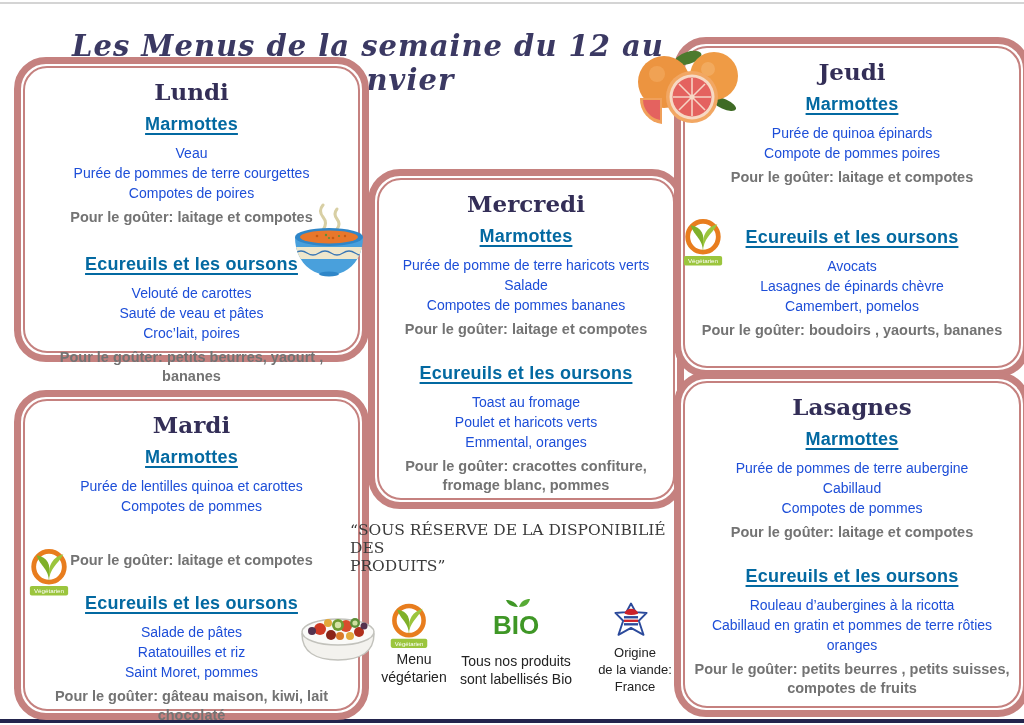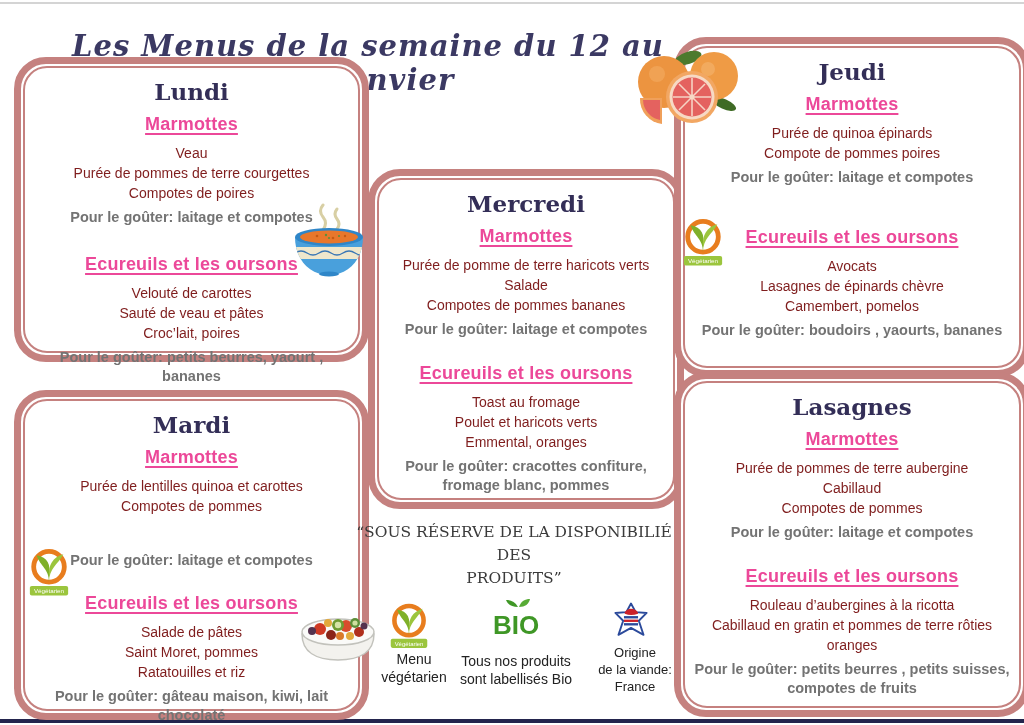--- a/index.html
+++ b/index.html
@@ -11,28 +11,28 @@
   .title{position:absolute;left:58px;top:10px;width:620px;text-align:center;
          font-family:"DejaVu Serif",serif;font-style:italic;font-weight:700;
          font-size:29px;color:#3b3963;letter-spacing:1px;}
 
   .card{position:absolute;background:#fff;border:7px solid #c5817f;border-radius:32px;}
   .inner{position:absolute;inset:2px;border:2px solid #c5817f;border-radius:24px;
          text-align:center;padding:6px 8px;box-sizing:border-box;}
 
   .day{font-family:"DejaVu Serif",serif;font-weight:700;font-size:23px;color:#332e57;
        margin:4px 0 9px;}
-  .sec{font-size:18px;font-weight:700;color:#ec4899;text-decoration:underline;
+  .sec{font-size:18px;font-weight:700;color:#0369a1;text-decoration:underline;
        text-decoration-thickness:2px;text-underline-offset:3px;margin:2px 0 8px;
        letter-spacing:.2px;}
-  .item{font-size:14px;line-height:20px;color:#7f1d1d;margin:0;}
+  .item{font-size:14px;line-height:20px;color:#1d4ed8;margin:0;}
   .gouter{font-size:14.5px;line-height:19px;font-weight:700;color:#737373;margin:5px 0 0;}
 
-  .disclaimer{position:absolute;left:350px;top:521px;width:328px;text-align:center;
-              font-family:"DejaVu Serif",serif;font-size:15.5px;line-height:23px;color:#3a3a3a;}
+  .disclaimer{position:absolute;left:350px;top:521px;width:328px;
+              font-family:"DejaVu Serif",serif;font-size:15.5px;line-height:18px;color:#3a3a3a;}
 
   .art{position:absolute;z-index:3;}
   .leglabel{position:absolute;text-align:center;font-size:14px;line-height:18px;color:#222;z-index:3;}
 </style>
 </head>
 <body>
 
 <div class="page">
 
   <div class="topline"></div>
@@ -58,22 +58,22 @@
 
   <div class="card" style="left:14px;top:390px;width:341px;height:316px;">
     <div class="inner">
       <div class="day">Mardi</div>
       <div class="sec">Marmottes</div>
       <p class="item">Purée de lentilles quinoa et carottes</p>
       <p class="item">Compotes de pommes</p>
       <p class="gouter" style="margin-top:35px;">Pour le goûter: laitage et compotes</p>
       <div class="sec" style="margin-top:23px;">Ecureuils et les oursons</div>
       <p class="item">Salade de pâtes</p>
+      <p class="item">Ratatouilles et riz</p>
       <p class="item">Saint Moret, pommes</p>
-      <p class="item">Ratatouilles et riz</p>
       <p class="gouter">Pour le goûter: gâteau maison, kiwi, lait chocolaté</p>
     </div>
   </div>
 
   <div class="card" style="left:368px;top:153px;width:302px;height:326px;margin-top:16px;">
     <div class="inner">
       <div class="day">Mercredi</div>
       <div class="sec">Marmottes</div>
       <p class="item">Purée de pomme de terre haricots verts</p>
       <p class="item">Salade</p>

